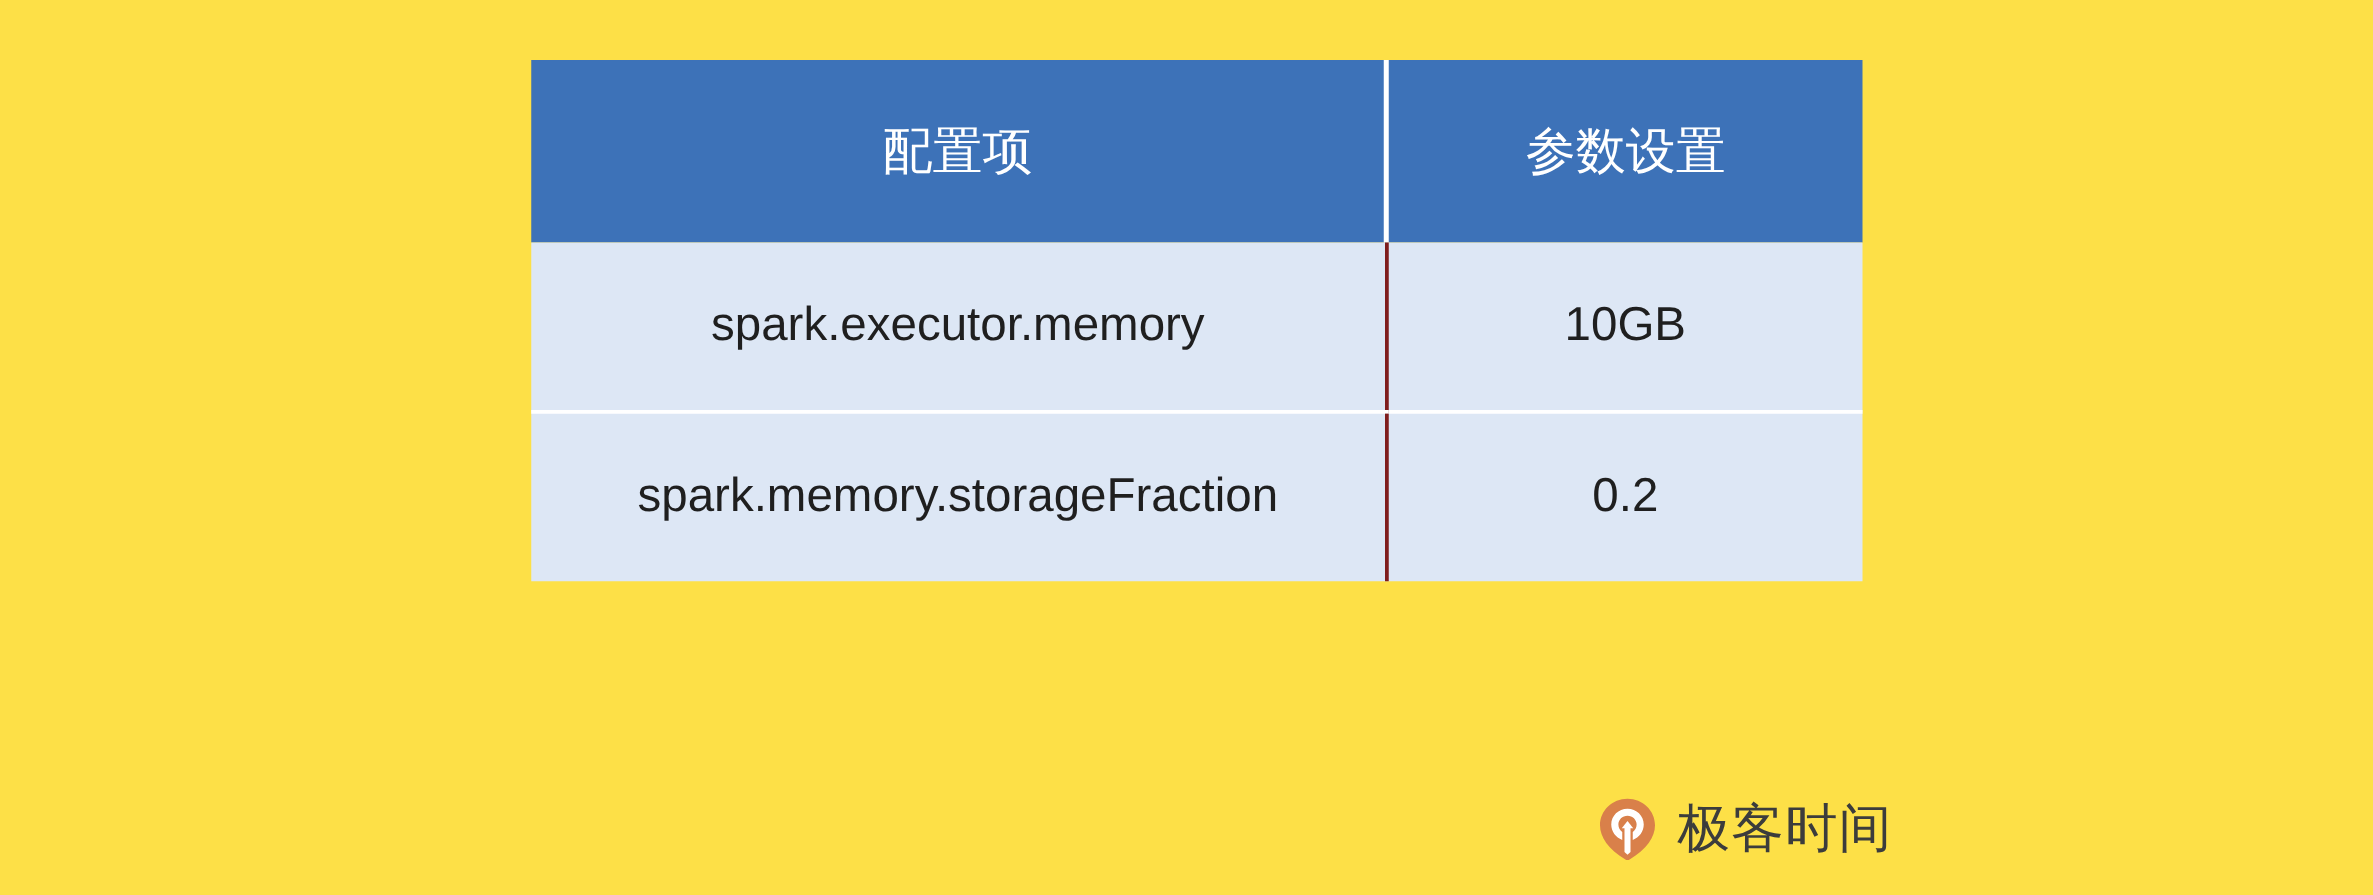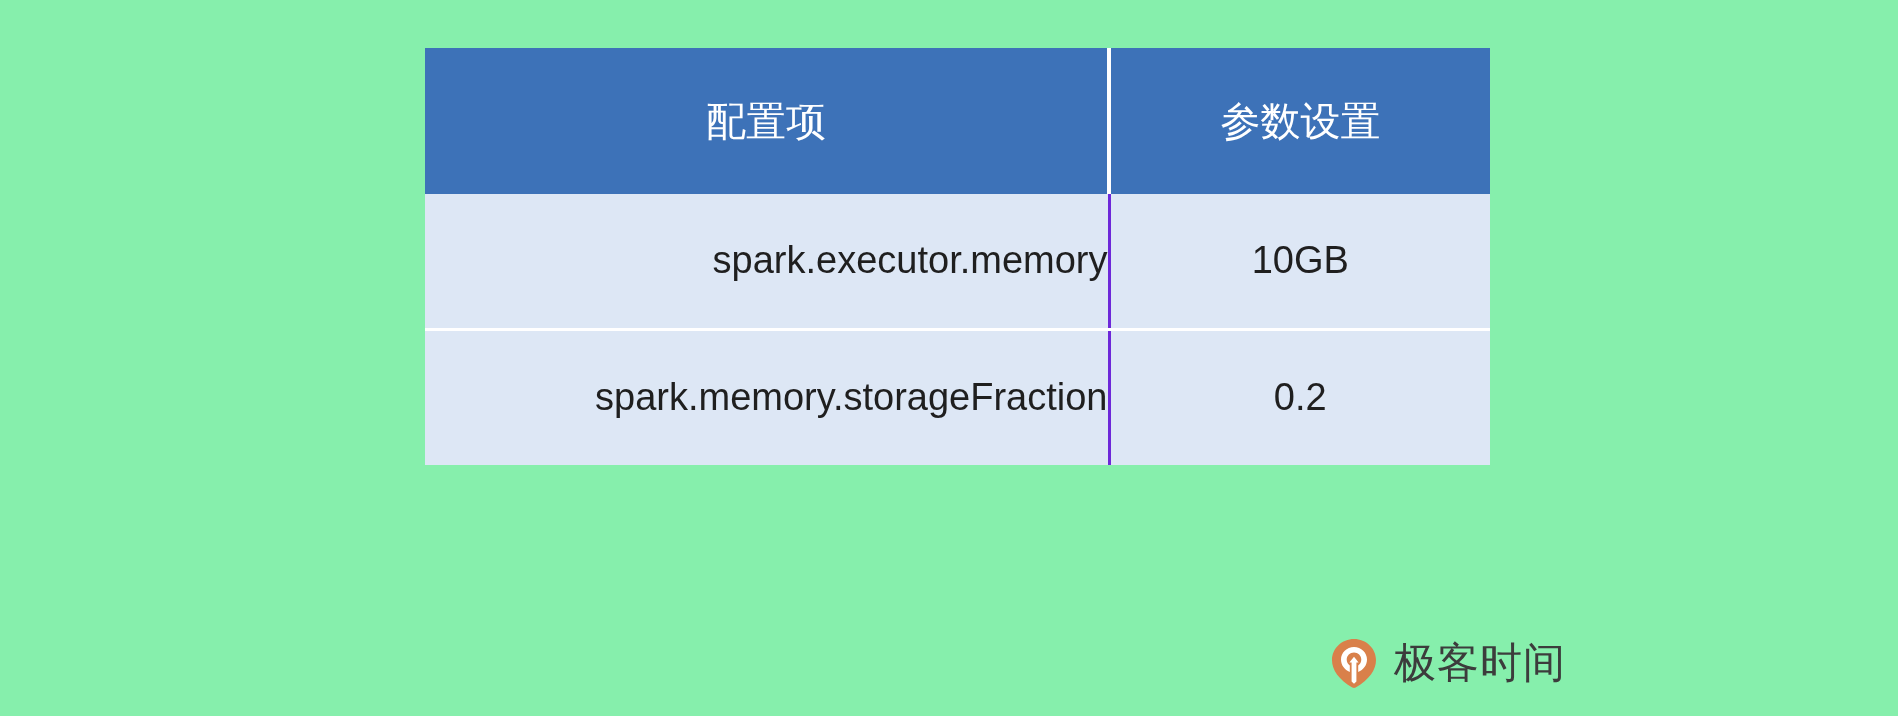--- a/index.html
+++ b/index.html
@@ -11,21 +11,21 @@
     width: 1898px;
     height: 716px;
     font-family: "Liberation Sans", "DejaVu Sans", sans-serif;
     overflow: hidden;
     position: relative;
   }
 
   .slide {
     position: absolute;
     inset: 0;
-    background: #86efac;
+    background: #fde047;
   }
 
   .config-table {
     position: absolute;
     left: 425px;
     top: 48px;
     width: 1065px;
     border-collapse: collapse;
     table-layout: fixed;
   }
@@ -58,32 +58,31 @@
     line-height: 1.2;
     height: 134px;
     text-align: center;
     vertical-align: middle;
     padding: 0;
     border: none;
     border-bottom: 3px solid #ffffff;
   }
 
   .config-table tbody td.td-name {
-    border-right: 3px solid #6d28d9;
-    text-align: right;
+    border-right: 3px solid #7f1d1d;
   }
 
   .config-table tbody tr:last-child td {
     border-bottom: none;
     margin-left: 28px;
   }
 
   .brand {
     position: absolute;
-    left: 1328px;
+    left: 1276px;
     top: 637px;
     display: flex;
     align-items: center;
     gap: 14px;
   }
 
   .brand-mark {
     width: 52px;
     height: 52px;
     flex: 0 0 auto;

